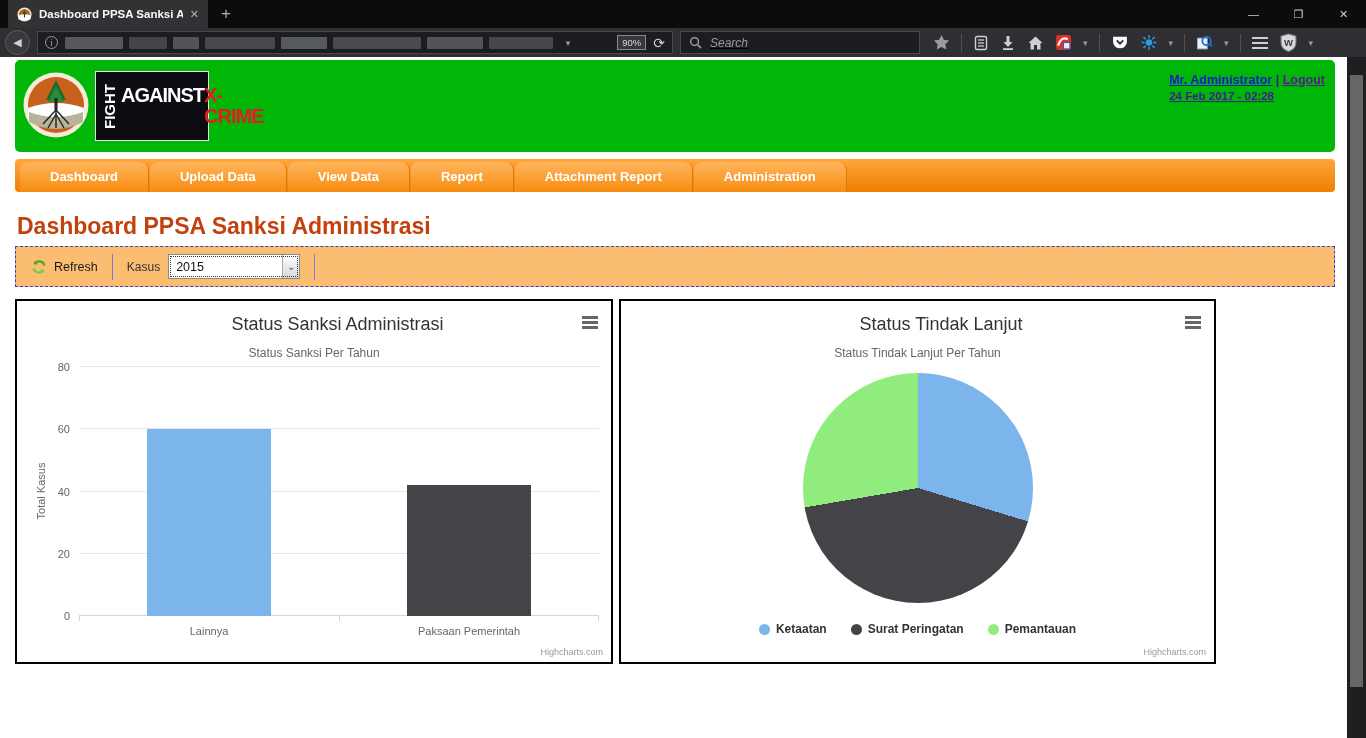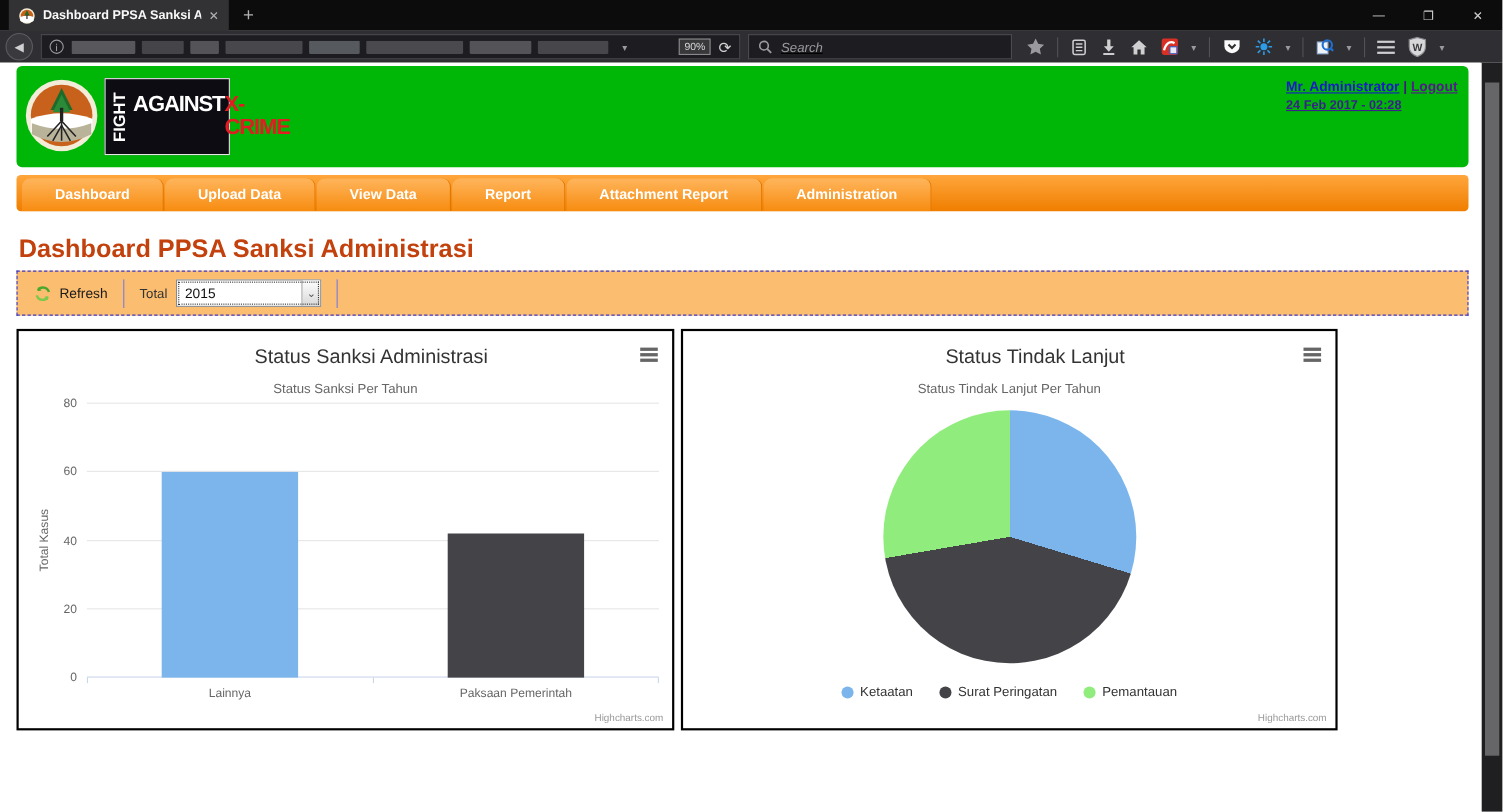--- a/index.html
+++ b/index.html
@@ -101,21 +101,21 @@
   .gridline { position:absolute; left:0; right:0; height:1px; background:#e6e6e6; }
   .baseline { position:absolute; left:0; right:0; bottom:0; height:1px; background:#ccd6eb; }
   .axtick { position:absolute; bottom:-5px; width:1px; height:5px; background:#ccd6eb; }
   .ytick { position:absolute; left:-9px; transform:translate(-100%,50%); font-size:11px; color:#666; }
   .bar { position:absolute; bottom:0; }
   .xlabel { position:absolute; bottom:-21px; transform:translateX(-50%); font-size:11px; color:#666; white-space:nowrap; }
 
   .pie-circle { position:absolute; left:50%; top:72px; transform:translateX(-50%); width:230px; height:230px;
                 border-radius:50%; }
   .legend { position:absolute; bottom:26px; left:0; right:0; display:flex; justify-content:center; gap:24px; }
-  .legend-item { display:flex; align-items:center; gap:6px; font-size:12px; font-weight:normal; color:#333; cursor:pointer; }
+  .legend-item { display:flex; align-items:center; gap:6px; font-size:12px; font-weight:bold; color:#333; cursor:pointer; }
   .legend-dot { width:11px; height:11px; border-radius:50%; flex:none; }
 
   .footer { margin-top:12px; height:27px; background:#ff8c00; color:#fff; font-size:11.5px; text-align:center;
             line-height:27px; }
 
   
   .scrollbar { position:absolute; top:57px; right:0; width:19px; height:681px; background:#1f1f22; }
   .scroll-thumb { position:absolute; left:3px; top:18px; width:13px; height:612px; background:#666669; }
 </style>
 </head>
@@ -280,21 +280,21 @@
       <div class="refresh-btn">
         <svg width="16" height="16" viewBox="0 0 16 16">
           <path d="M13.5 6.5 A5.5 5.5 0 0 0 3.5 5" fill="none" stroke="#4aa82e" stroke-width="2.2"></path>
           <path d="M3.5 2 L3.2 5.6 L6.8 5.2 Z" fill="#4aa82e"></path>
           <path d="M2.5 9.5 A5.5 5.5 0 0 0 12.5 11" fill="none" stroke="#7dc94e" stroke-width="2.2"></path>
           <path d="M12.5 14 L12.8 10.4 L9.2 10.8 Z" fill="#7dc94e"></path>
         </svg>
         <span>Refresh</span>
       </div>
       <span class="tsep"></span>
-      <span class="tahun-label">Total</span>
+      <span class="tahun-label">Kasus</span>
       <div class="year-select">
         <span>2015</span>
         <span class="select-arrow">⌄</span>
       </div>
       <span class="tsep"></span>
     </div>
 
     <div class="charts">
 
       <div class="panel barpanel">

